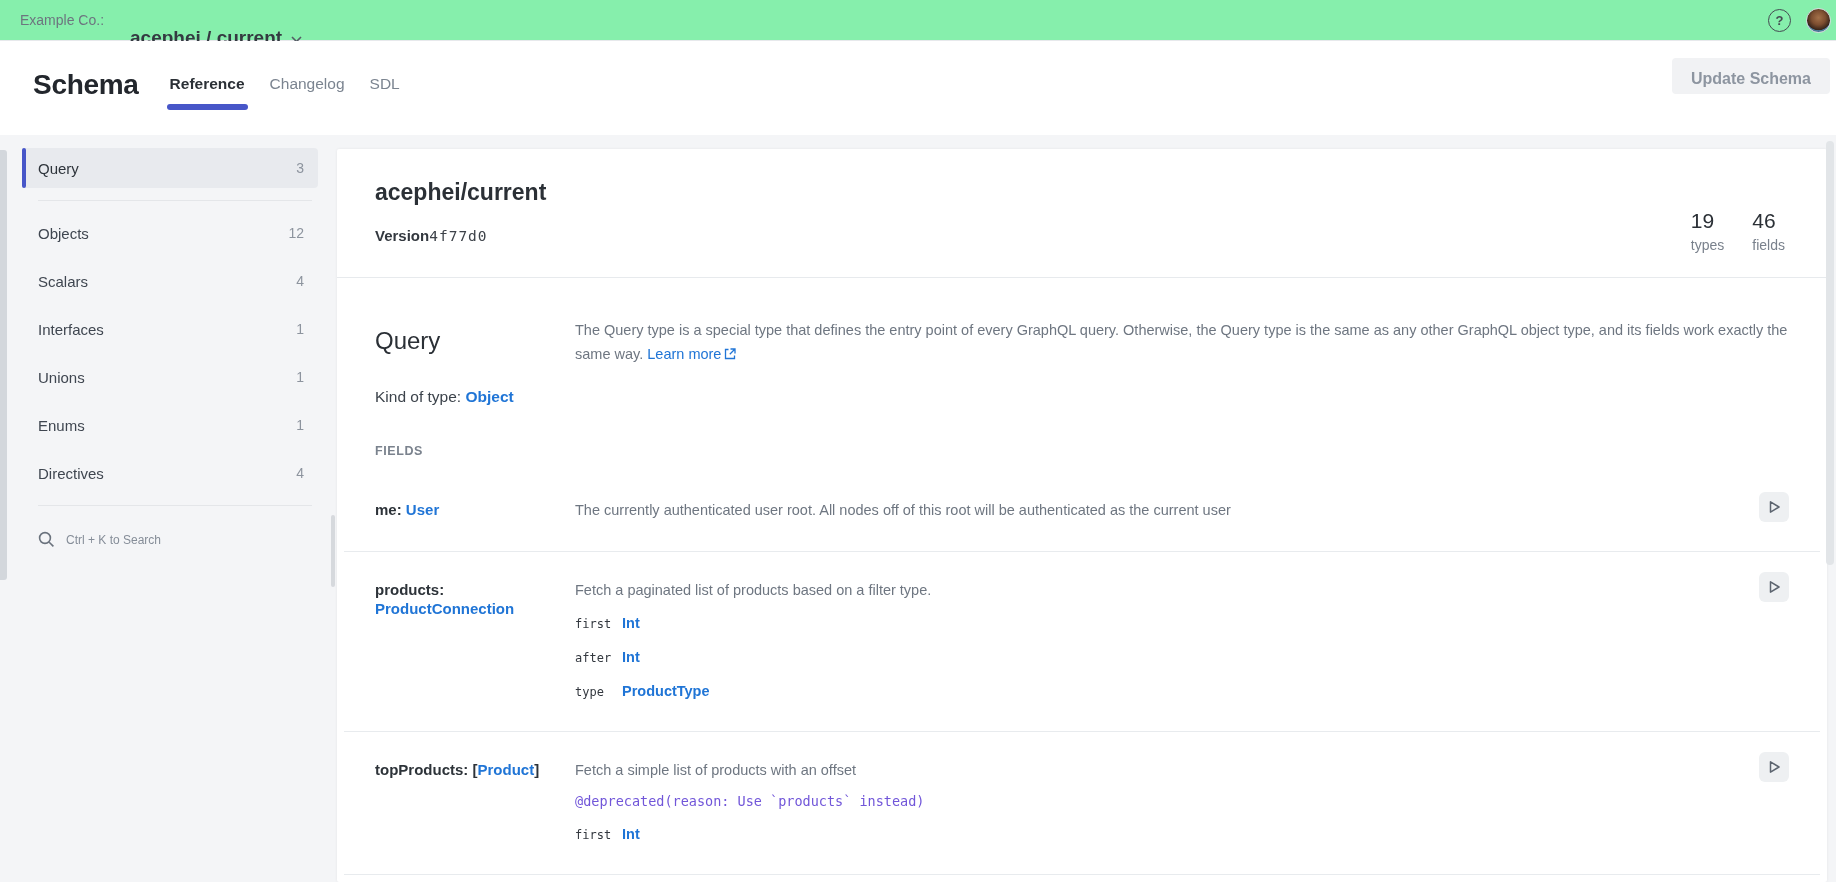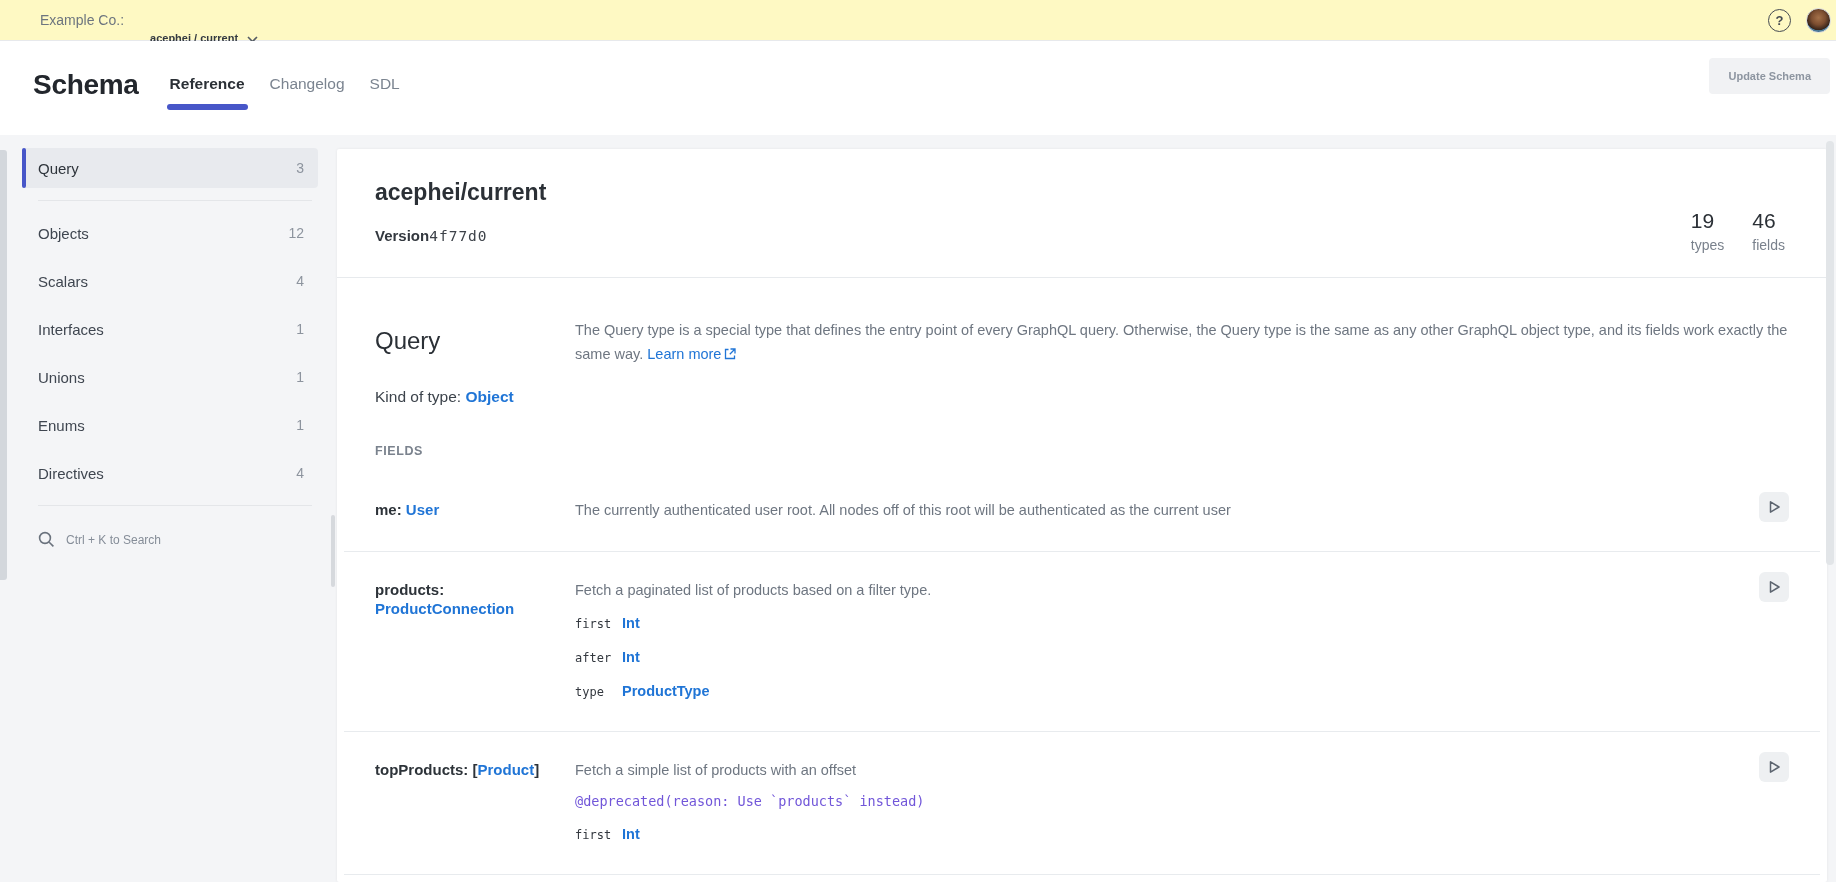--- a/index.html
+++ b/index.html
@@ -1,44 +1,44 @@
 <!DOCTYPE html>
 <html><head>
 <meta charset="utf-8">
 <style>
   * { box-sizing: border-box; margin: 0; padding: 0; }
   html,body { width:1836px; height:882px; overflow:hidden; }
   body { font-family:"Liberation Sans", sans-serif; background:#fff; color:#2b3036; }
 
   
-  .topbar { height:41px; background:#fef9c3; border-bottom:1px solid #e7e9ec;
-            display:flex; align-items:center; padding:0 14px 0 40px; position:relative; }
+  .topbar { height:41px; background:#86efac; border-bottom:1px solid #e7e9ec;
+            display:flex; align-items:center; padding:0 14px 0 20px; position:relative; }
   .org-label { font-size:14px; color:#6d757f; }
   .graph-selector { margin-left:26px; display:flex; align-items:center; gap:9px;
-                    font-size:11px; font-weight:700; color:#343a41; cursor:pointer;margin-top:36px; }
+                    font-size:19px; font-weight:700; color:#343a41; cursor:pointer;margin-top:36px; }
   .chevron { margin-top:2px; }
   .topbar-right { margin-left:auto; display:flex; align-items:center; gap:15px; }
   .help-icon { width:23px; height:23px; border-radius:50%; border:1.5px solid #454b52;
                color:#454b52; font-size:13px; font-weight:700; display:flex;
                align-items:center; justify-content:center; cursor:pointer; }
   .avatar { width:25px; height:25px; border-radius:50%; flex-shrink:0; margin-right:-9px;
             background: radial-gradient(circle at 50% 38%, #a4714a 0%, #7d4e30 38%, #38251a 66%, #4d7d9c 70%, #2b4a5e 100%);
             border:1px solid #d9dce0; cursor:pointer; }
 
   
   .page-header { height:94px; background:#fff; display:flex; align-items:center;
                  padding:0 0 0 33px; position:relative; }
   .page-title { font-size:28px; font-weight:700; color:#23272d; letter-spacing:-0.3px; margin-top:-6px; }
   .tabs { display:flex; gap:23px; margin-left:30px; margin-top:-8px; }
   .tab { font-size:15.5px; color:#7b8490; cursor:pointer; position:relative; padding:0 1px; }
   .tab.active { color:#2b3036; font-weight:700; }
   .tab.active::after { content:""; position:absolute; left:-2px; right:-2px;
                        top:calc(100% + 11px); height:6px; border-radius:3px; background:#4756c8; }
   .update-btn { position:absolute; right:6px; top:17px; height:36px; padding:12px 19px;
-                background:#f1f2f4; color:#8d95a0; font-size:11px; font-weight:700;
+                background:#f1f2f4; color:#8d95a0; font-size:16px; font-weight:700;
                 border:none; border-radius:4px; font-family:inherit; }
 
   
   .page-body { display:flex; height:747px; background:#f4f5f7; position:relative; }
   .left-rail { position:absolute; left:0; top:15px; width:7px; height:430px;
                background:#d3d7dc; border-radius:0 3px 3px 0; }
   .page-scrollbar { position:absolute; right:2px; top:6px; width:8px; height:424px;
                     background:#e2e5e8; border-radius:4px; }
 
   

